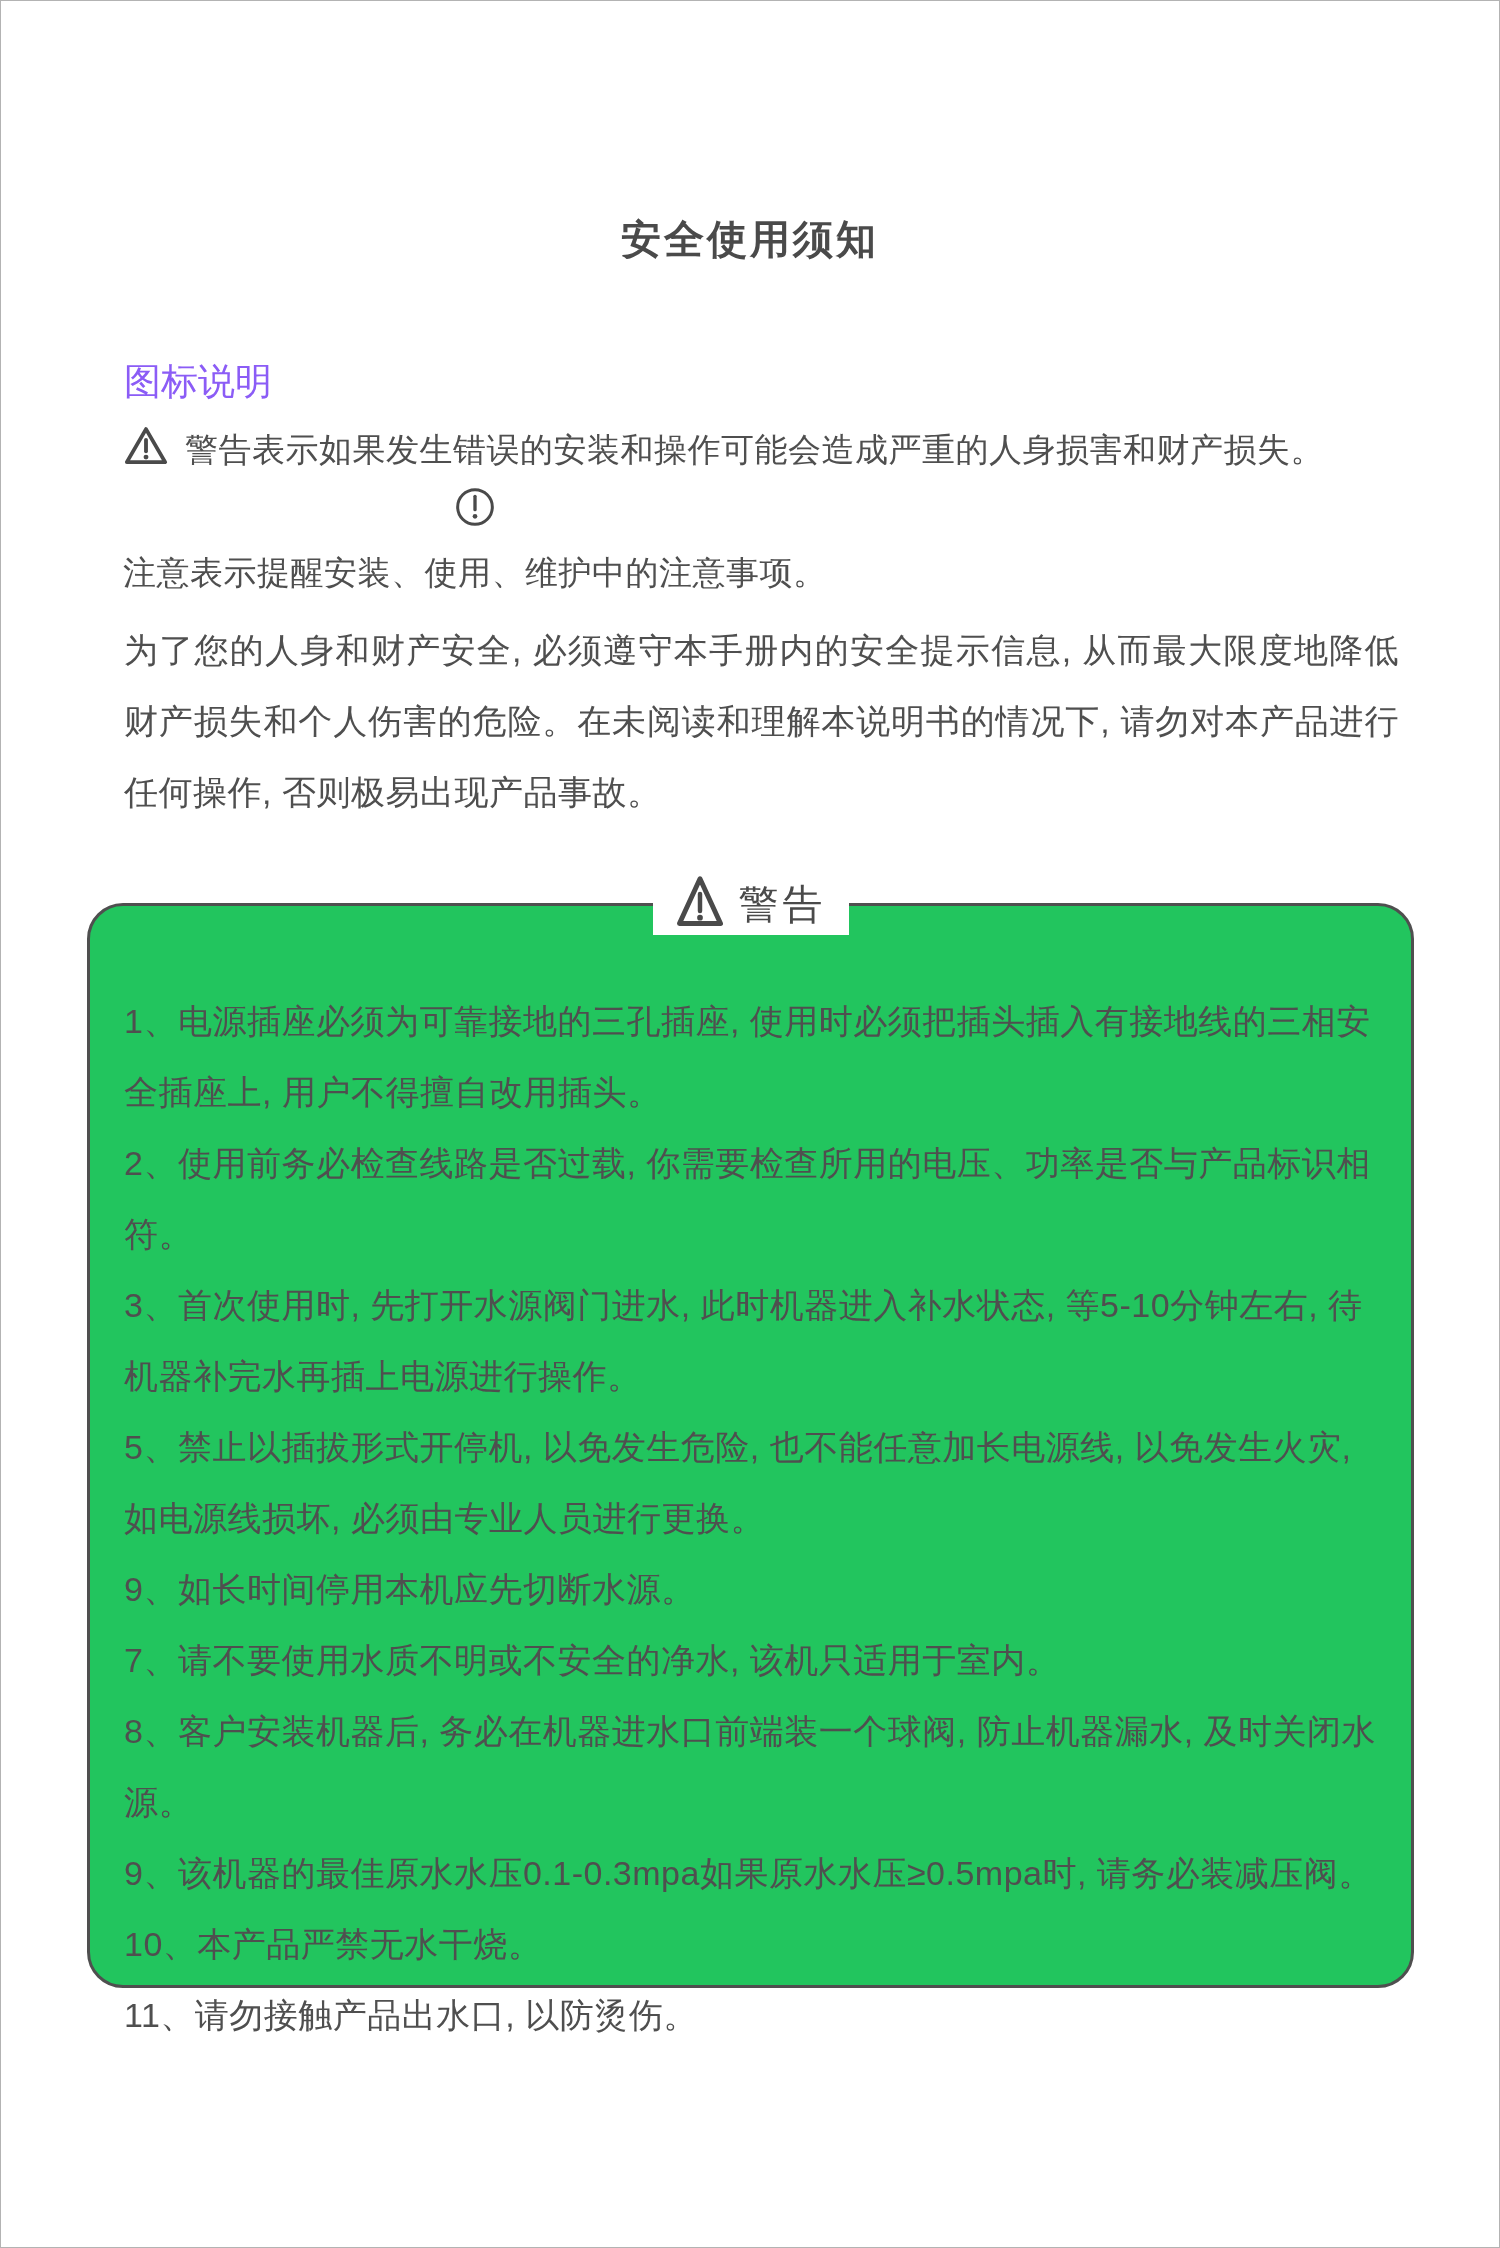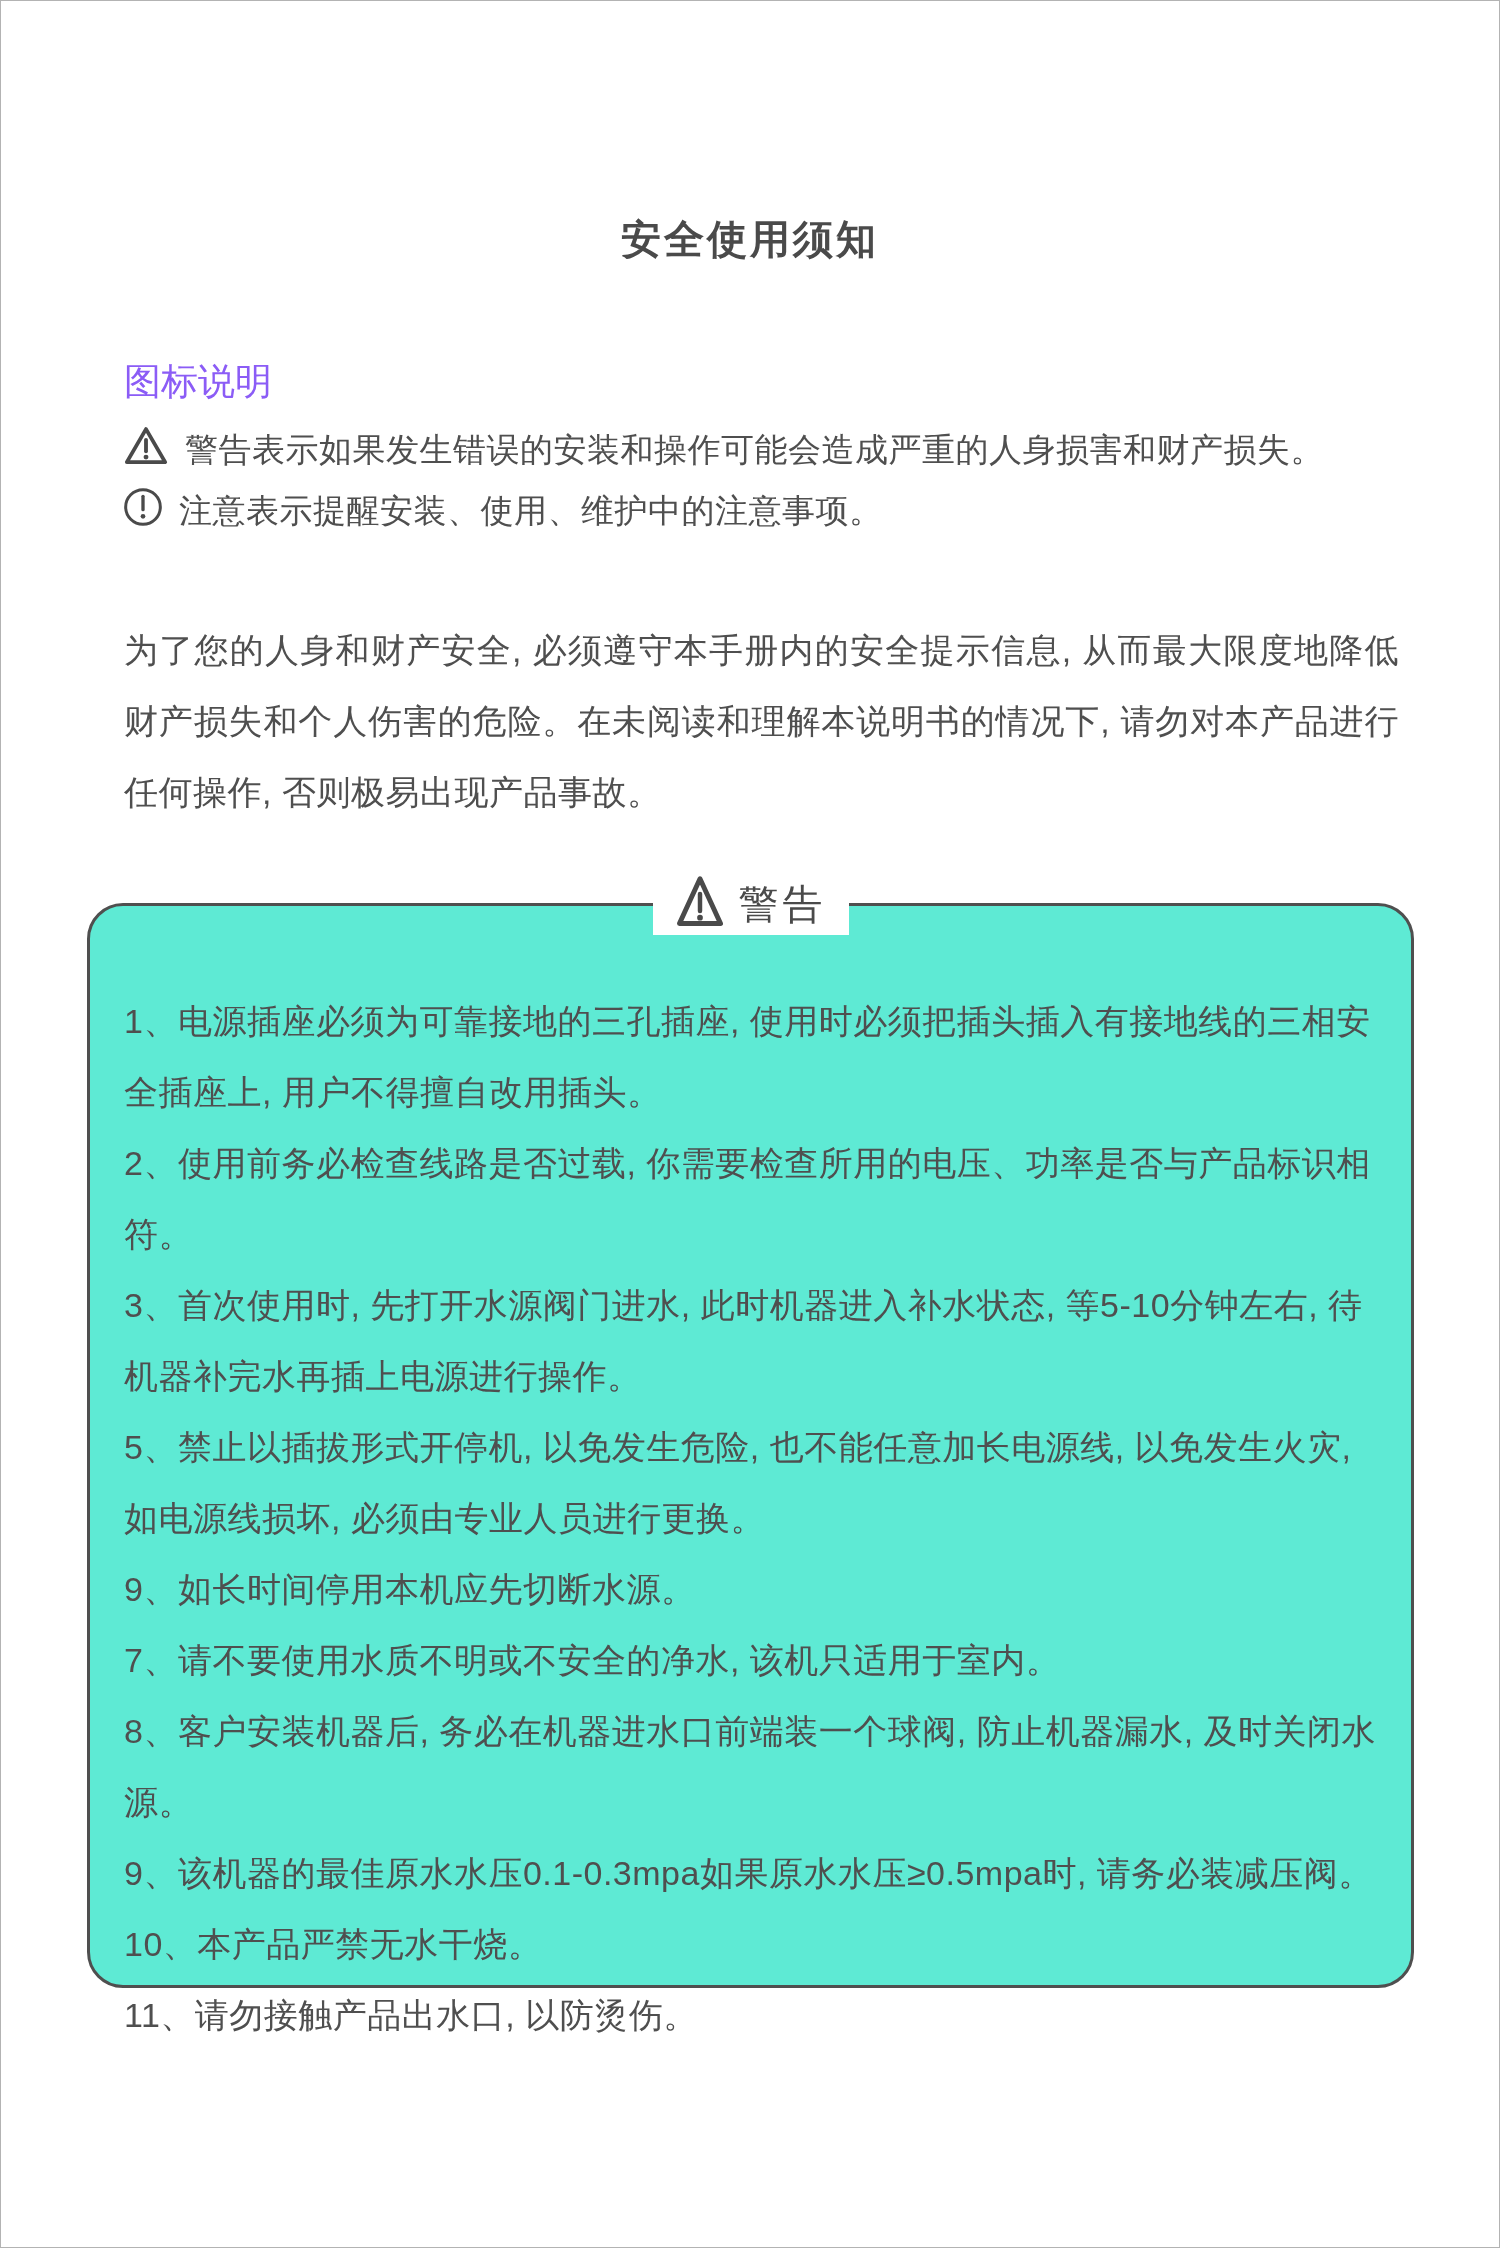--- a/index.html
+++ b/index.html
@@ -38,21 +38,21 @@
     position: absolute;
     left: 122px;
     display: flex;
     align-items: center;
     gap: 16px;
     font-size: 33px;
     color: #4f4f4f;
     letter-spacing: 0.5px;
   }
   .legend-row.row-1 { top: 424px; }
-  .legend-row.row-2 { top: 486px; }
+  .legend-row.row-2 { top: 486px; flex-direction: column; }
   .legend-icon { flex: 0 0 auto; display: block; }
 
   .intro-paragraph {
     position: absolute;
     top: 614px;
     left: 123px;
     width: 1275px;
     font-size: 34px;
     line-height: 71px;
     color: #4f4f4f;
@@ -61,21 +61,21 @@
   }
 
   .warning-box {
     position: absolute;
     top: 902px;
     left: 86px;
     width: 1327px;
     height: 1085px;
     border: 3px solid #4f4f4f;
     border-radius: 36px;
-    background: #5eead4;
+    background: #22c55e;
   }
 
   .warning-box-label {
     position: absolute;
     top: -33px;
     left: 50%;
     transform: translateX(-50%);
     display: flex;
     align-items: center;
     gap: 14px;

